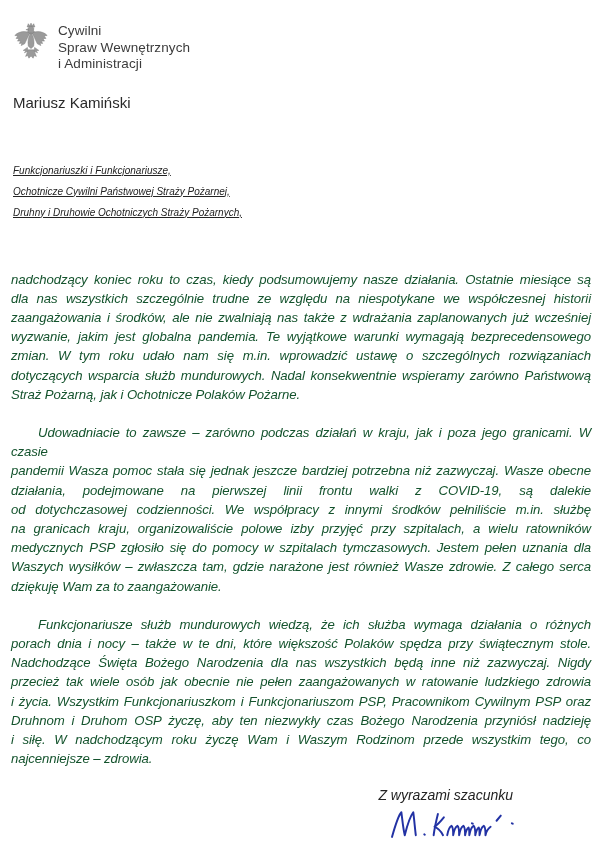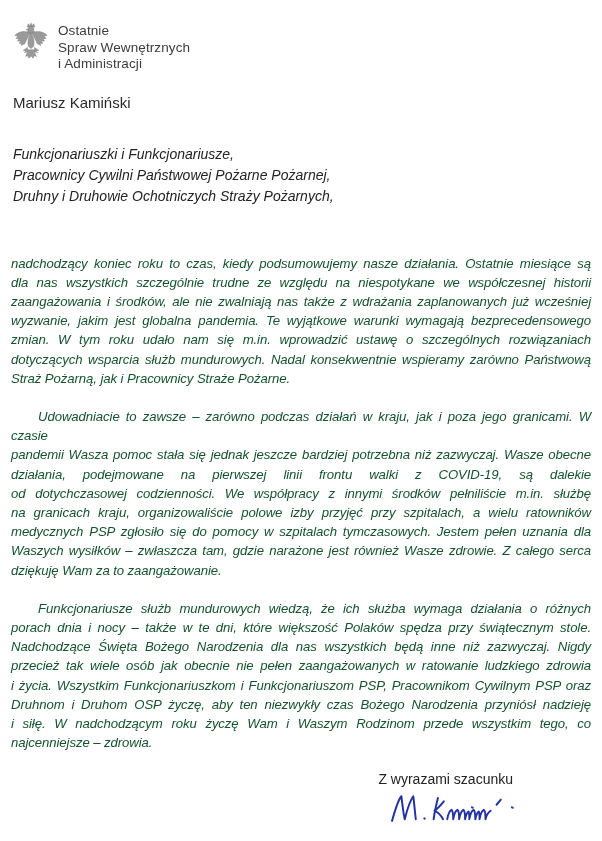--- a/index.html
+++ b/index.html
@@ -32,42 +32,44 @@
     letter-spacing: 0.1px;
   }
   .minister-name {
     margin: 21px 0 3px 2px;
     font-size: 15px;
     color: #2a2a2a;
   }
 
   
   .salutation {
-    margin: 33px 0 0 2px;
+    margin: 49px 0 0 2px;
     font-style: italic;
-    font-size: 14px;
+    font-size: 10px;
     line-height: 21px;
     color: #222222;
+    text-decoration: underline;
   }
   .letter-body {
     margin-top: 47px;
     font-style: italic;
     font-size: 13.2px;
     line-height: 19.2px;
     letter-spacing: -0.1px;
     color: #14532d;
   }
   .para { margin: 0 0 19px 0; }
   .line { text-align: justify; text-align-last: justify; }
   .line.last { text-align-last: left; }
   .para.indent .line:first-child { text-indent: 27px; }
 
   
   .closing {
     margin-top: 7px;
+    font-style: italic;
     font-size: 14px;
     color: #222222;
     text-align: right;
     padding-right: 78px;
   }
   .signature {
     display: block;
     margin: 5px 50px 0 auto;
   }
 </style>
@@ -86,43 +88,43 @@
           <path d="M56 36 C40 28 20 30 6 44 l10 2 -6 8 10 1 -5 8 10 0 -4 8 9 -1 -3 8 12 -6 z"></path>
           <path d="M64 36 C80 28 100 30 114 44 l-10 2 6 8 -10 1 5 8 -10 0 4 8 -9 -1 3 8 -12 -6 z"></path>
           <path d="M60 34 c-9 12 -12 30 -9 46 l9 8 9 -8 c3 -16 0 -34 -9 -46 z"></path>
           <path d="M48 84 l-14 10 9 1 -5 7 12 -5 z"></path>
           <path d="M72 84 l14 10 -9 1 5 7 -12 -5 z"></path>
           <path d="M51 92 l-9 22 7 -3 4 9 7 -7 7 7 4 -9 7 3 -9 -22 z"></path>
         </g>
       </svg>
     </span>
     <div class="ministry">
-      <div>Ostatnie</div>
+      <div>Cywilni</div>
       <div>Spraw Wewnętrznych</div>
       <div>i Administracji</div>
     </div>
   </div>
 
   <div class="minister-name">Mariusz Kamiński</div>
 
   <div class="salutation">
       <div>Funkcjonariuszki i Funkcjonariusze,</div>
-      <div>Pracownicy Cywilni Państwowej Pożarne Pożarnej,</div>
+      <div>Ochotnicze Cywilni Państwowej Straży Pożarnej,</div>
       <div>Druhny i Druhowie Ochotniczych Straży Pożarnych,</div>
     </div>
 
   <div class="letter-body">
       <div class="para">
         <div class="line">nadchodzący koniec roku to czas, kiedy podsumowujemy nasze działania. Ostatnie miesiące są</div>
         <div class="line">dla nas wszystkich szczególnie trudne ze względu na niespotykane we współczesnej historii</div>
         <div class="line">zaangażowania i środków, ale nie zwalniają nas także z wdrażania zaplanowanych już wcześniej</div>
         <div class="line">wyzwanie, jakim jest globalna pandemia. Te wyjątkowe warunki wymagają bezprecedensowego</div>
         <div class="line">zmian. W tym roku udało nam się m.in. wprowadzić ustawę o szczególnych rozwiązaniach</div>
         <div class="line">dotyczących wsparcia służb mundurowych. Nadal konsekwentnie wspieramy zarówno Państwową</div>
-        <div class="line last">Straż Pożarną, jak i Pracownicy Straże Pożarne.</div>
+        <div class="line last">Straż Pożarną, jak i Ochotnicze Polaków Pożarne.</div>
       </div>
       <div class="para indent">
         <div class="line">Udowadniacie to zawsze – zarówno podczas działań w kraju, jak i poza jego granicami. W czasie</div>
         <div class="line">pandemii Wasza pomoc stała się jednak jeszcze bardziej potrzebna niż zazwyczaj. Wasze obecne</div>
         <div class="line">działania, podejmowane na pierwszej linii frontu walki z COVID-19, są dalekie</div>
         <div class="line">od dotychczasowej codzienności. We współpracy z innymi środków pełniliście m.in. służbę</div>
         <div class="line">na granicach kraju, organizowaliście polowe izby przyjęć przy szpitalach, a wielu ratowników</div>
         <div class="line">medycznych PSP zgłosiło się do pomocy w szpitalach tymczasowych. Jestem pełen uznania dla</div>
         <div class="line">Waszych wysiłków – zwłaszcza tam, gdzie narażone jest również Wasze zdrowie. Z całego serca</div>
         <div class="line last">dziękuję Wam za to zaangażowanie.</div>

